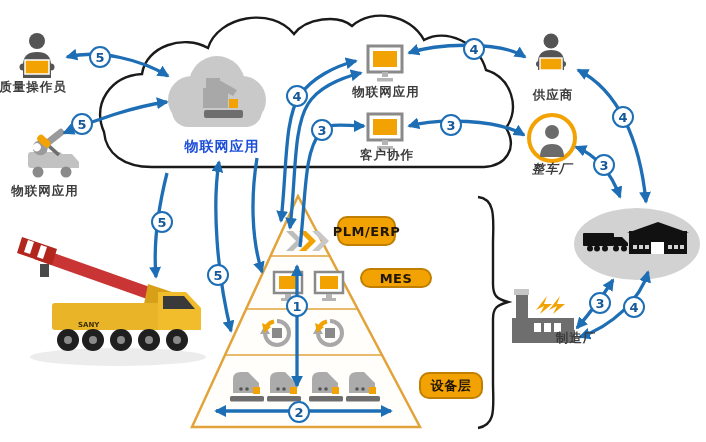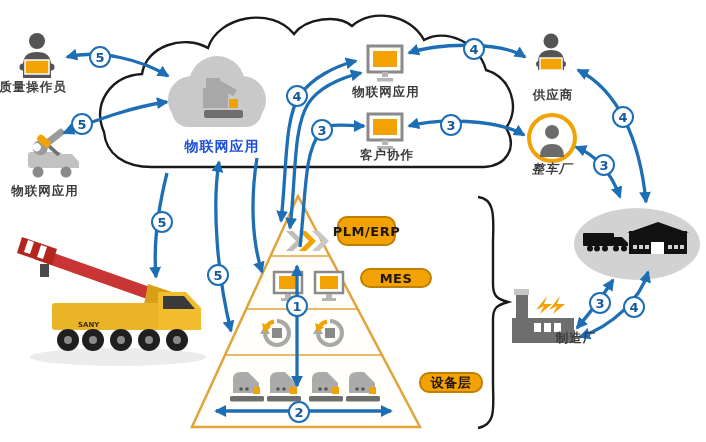--- a/index.html
+++ b/index.html
@@ -268,21 +268,21 @@
   <div class="lbl" style="left:45px; top:185px;">物联网应用</div>
   <div class="lbl big" style="left:222px; top:139px;">物联网应用</div>
   <div class="lbl" style="left:386px; top:86px;">物联网应用</div>
   <div class="lbl" style="left:387px; top:149px;">客户协作</div>
   <div class="lbl" style="left:553px; top:89px;">供应商</div>
   <div class="lbl" style="left:552px; top:163px;font-style:italic;">整车厂</div>
   <div class="lbl" style="left:541px; top:332px;margin-left:35px;">制造厂</div>
 
   <div class="pyr-label" style="left:337px; top:216px; width:59px; height:30px;">PLM/ERP</div>
   <div class="pyr-label" style="left:360px; top:268px; width:72px; height:20px;">MES</div>
-  <div class="pyr-label" style="left:419px; top:372px; width:64px; height:21px;">设备层</div>
+  <div class="pyr-label" style="left:419px; top:372px; width:64px; height:27px;">设备层</div>
 
   <div class="badge" style="left:89px;  top:46px;">5</div>
   <div class="badge" style="left:71px;  top:113px;">5</div>
   <div class="badge" style="left:151px; top:211px;">5</div>
   <div class="badge" style="left:207px; top:264px;">5</div>
   <div class="badge" style="left:286px; top:85px;">4</div>
   <div class="badge" style="left:311px; top:119px;">3</div>
   <div class="badge" style="left:463px; top:38px;">4</div>
   <div class="badge" style="left:440px; top:114px;">3</div>
   <div class="badge" style="left:612px; top:106px;">4</div>

